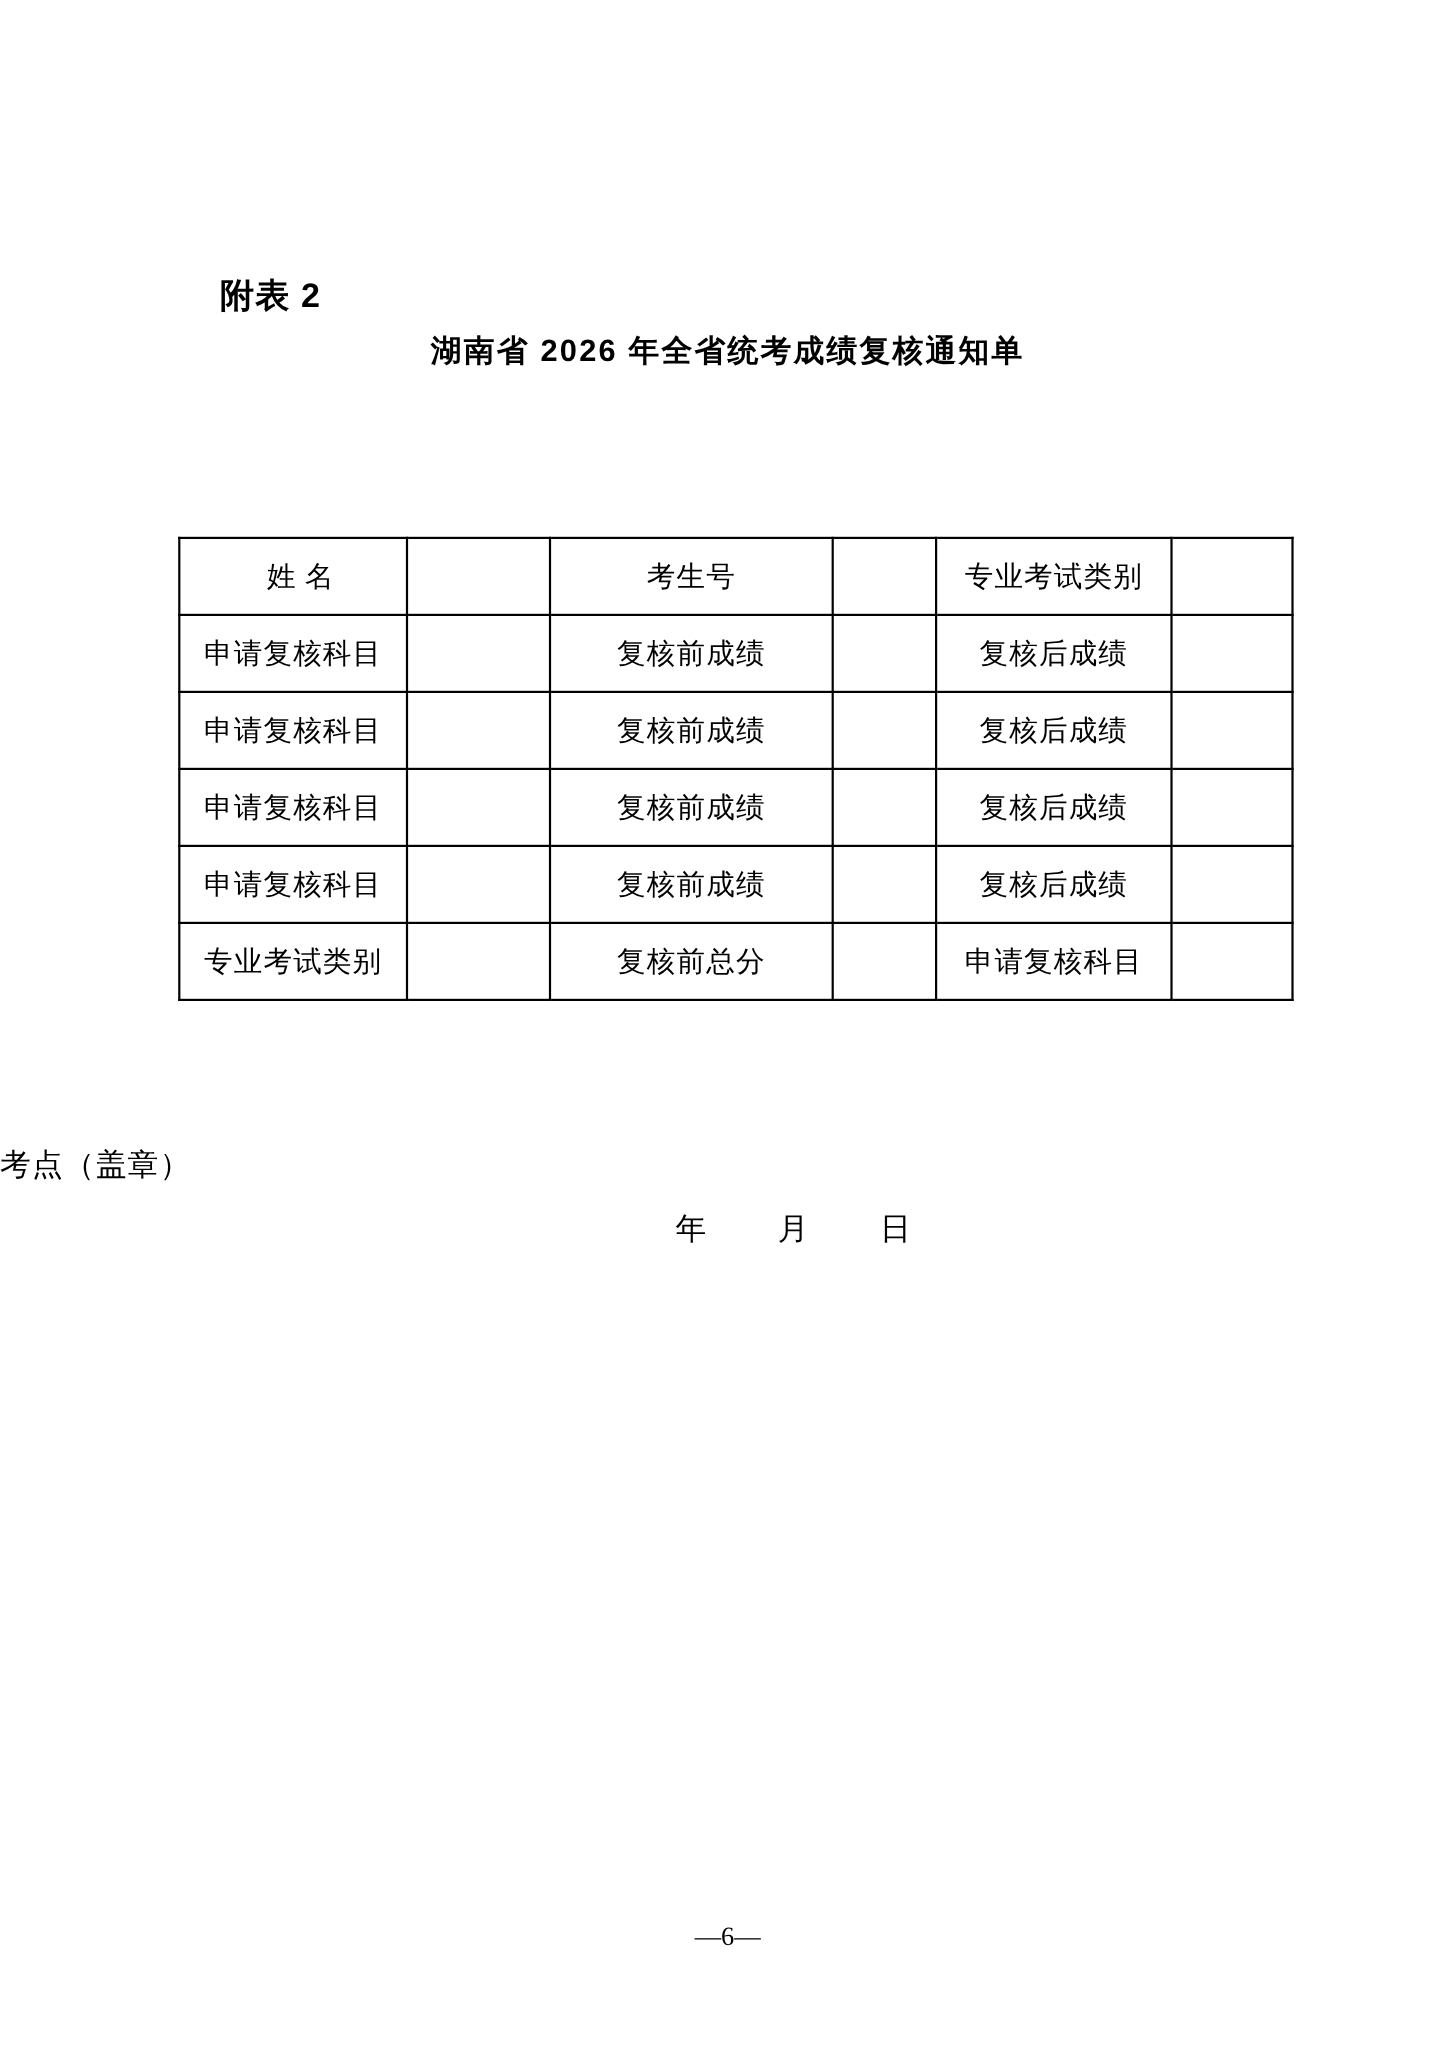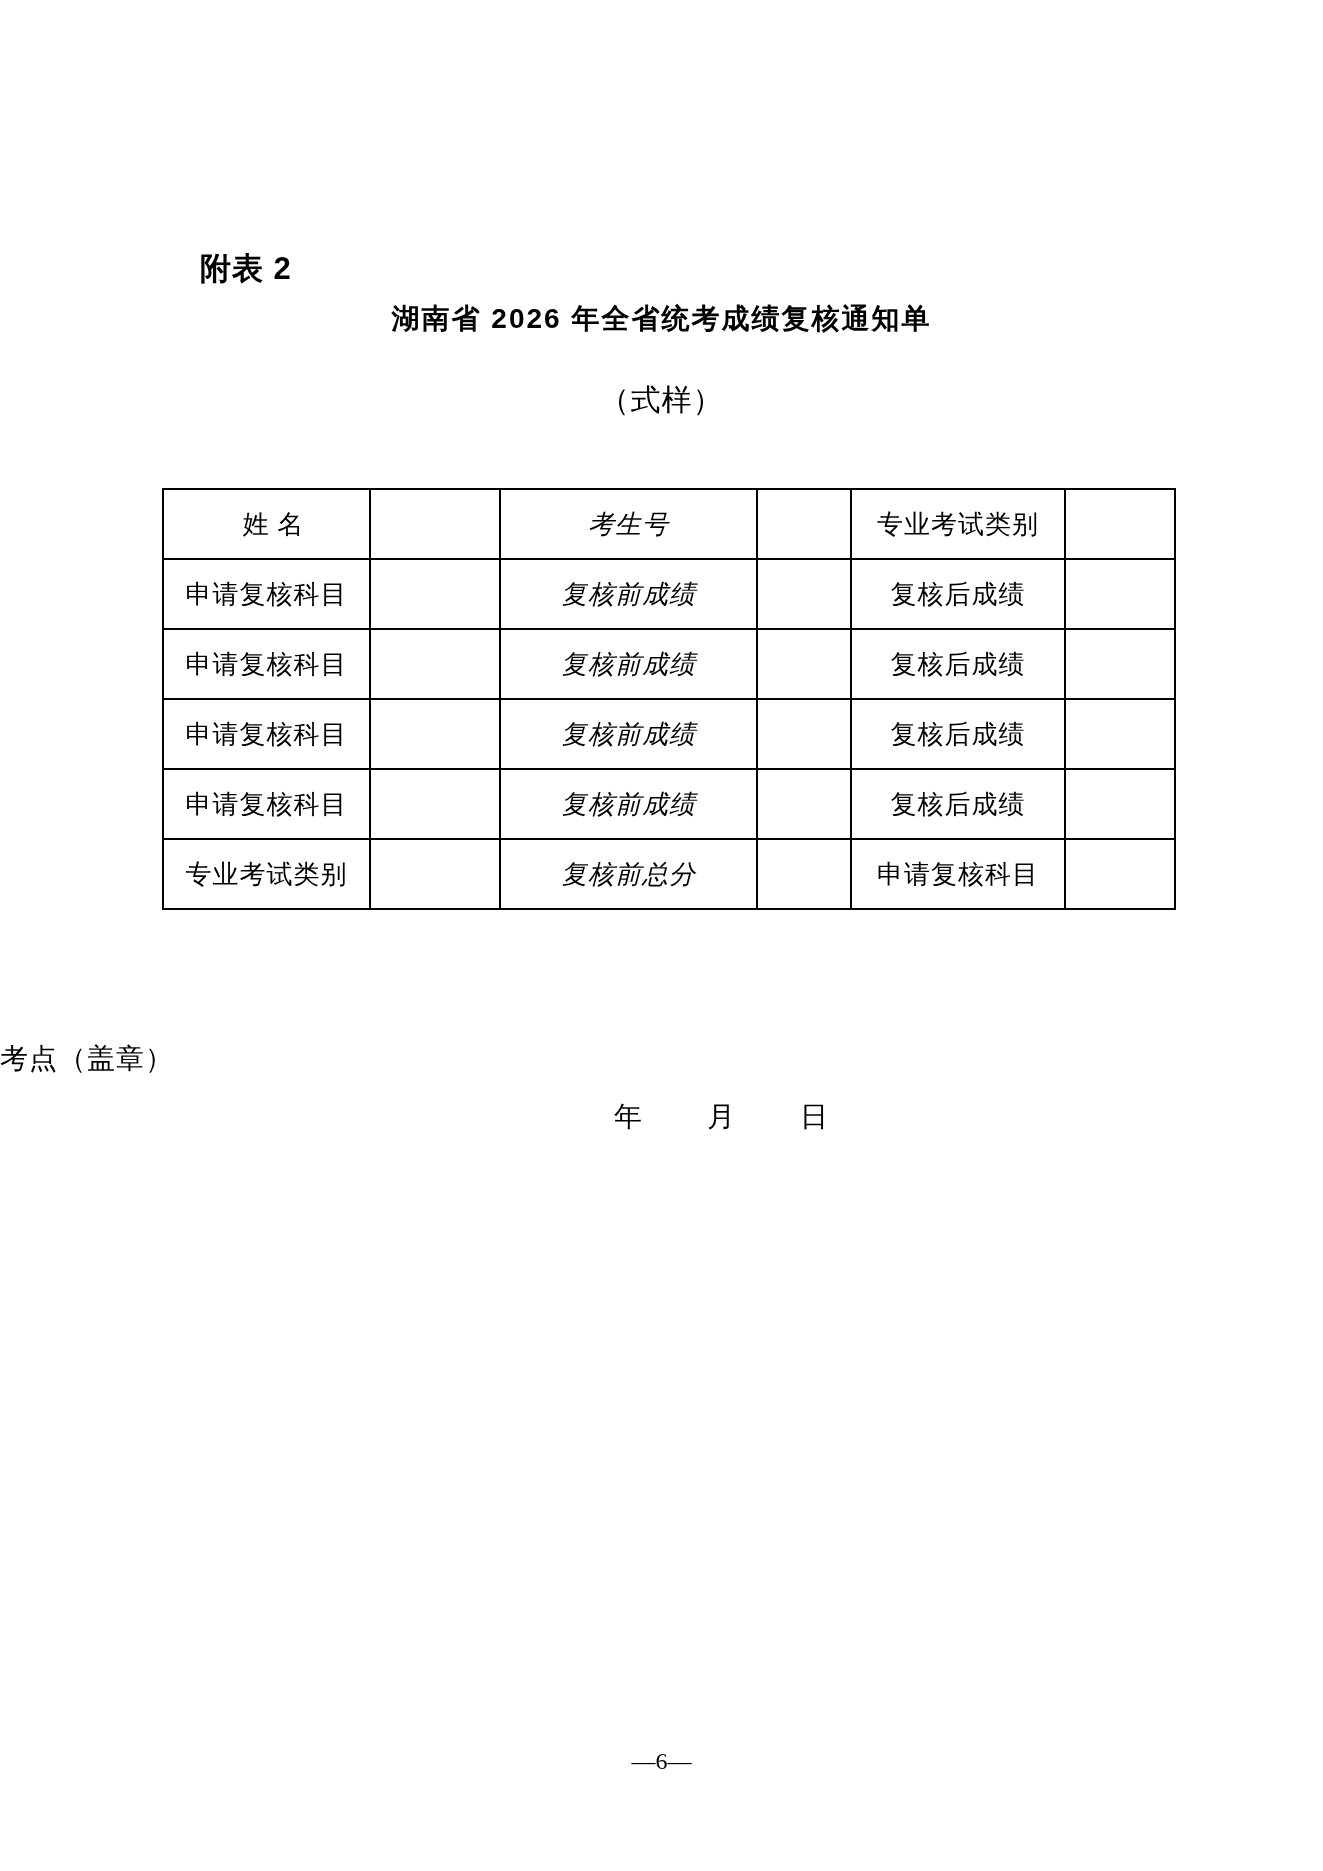--- a/index.html
+++ b/index.html
@@ -66,21 +66,21 @@
     height: 68px;
     font-size: 26px;
     text-align: center;
     vertical-align: middle;
     font-family: "Liberation Serif", serif;
     letter-spacing: 1px;
     padding: 0;
   }
   .col-label { width: 205px; }
   .col-value { width: 128px; }
-  .col-label2 { width: 255px; font-style: italic; }
+  .col-label2 { width: 255px; }
   .col-value2 { width: 92px; }
   .col-label3 { width: 212px; }
   .col-value3 { width: 108px; }
   .name-cell {
     letter-spacing: 14px;
     text-indent: 14px;
   }
   .stamp-line {
     position: absolute;
     left: 0;
@@ -114,21 +114,20 @@
 </style>
 </head>
 <body>
 
 <div class="page">
 
   <div class="attach-label">附表 2</div>
 
   <div class="doc-title">湖南省 2026 年全省统考成绩复核通知单</div>
 
-  <div class="doc-subtitle">（式样）</div>
 
   <table class="form-table">
     <tbody>
       <tr>
         <td class="col-label name-cell">姓        名</td>
         <td class="col-value"></td>
         <td class="col-label2">考生号</td>
         <td class="col-value2"></td>
         <td class="col-label3">专业考试类别</td>
         <td class="col-value3"></td>

